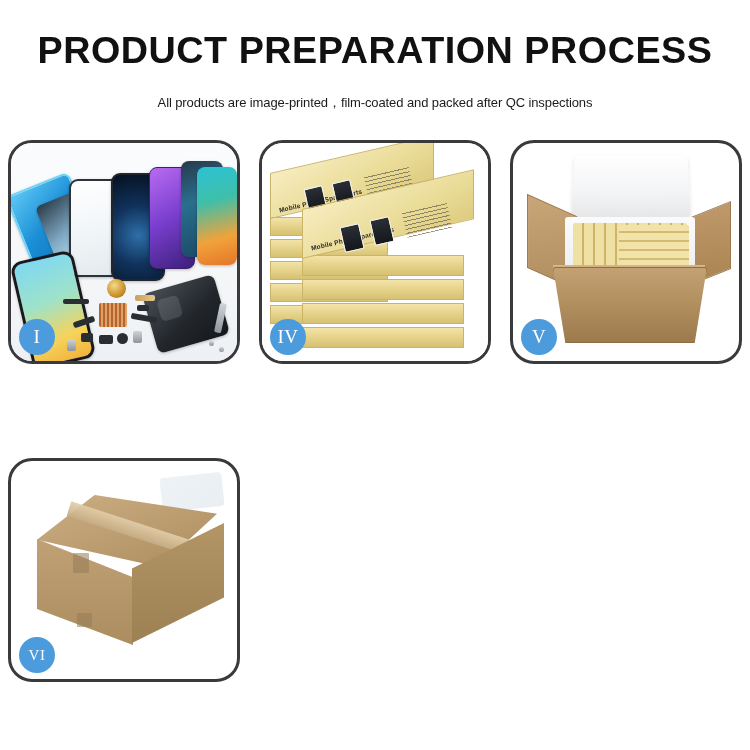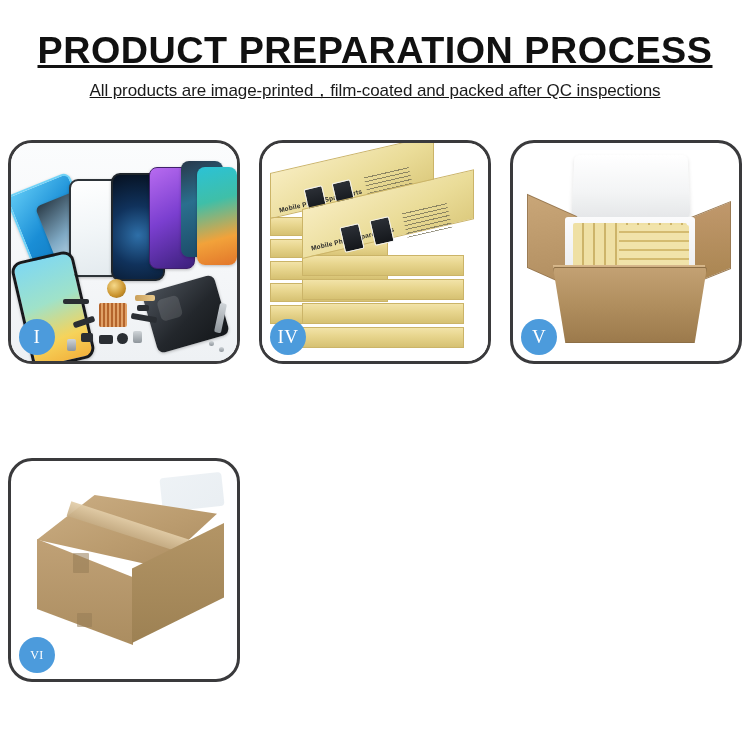--- a/index.html
+++ b/index.html
@@ -22,35 +22,34 @@
     background: #ffffff;
   }
 
   
   .header {
     position: absolute;
     left: 0;
     top: 30px;
     width: 750px;
     text-align: center;
-    text-decoration: underline;
   }
   .title {
     font-family: "Liberation Sans Narrow", "Liberation Sans", sans-serif;
     font-size: 37px;
     font-weight: 700;
     letter-spacing: 0.5px;
     line-height: 42px;
     color: #111111;
     transform: scaleX(1.02);
     white-space: nowrap;
   }
   .subtitle {
-    margin-top: 8px;
-    font-size: 17px;
+    margin-top: 20px;
+    font-size: 13px;
     font-weight: 500;
     letter-spacing: -0.1px;
     line-height: 22px;
     color: #1b1b1b;
     white-space: nowrap;
   }
 
   
   .grid {
     position: absolute;
@@ -90,21 +89,21 @@
     border-radius: 50%;
     background: #4c9bdc;
     color: #ffffff;
     font-family: "Liberation Serif", serif;
     font-size: 19px;
     line-height: 36px;
     text-align: center;
     letter-spacing: 0.5px;
     z-index: 5;
   }
-  .badge.wide { font-size: 12px; }
+  .badge.wide { font-size: 15px; }
 
   
   .scene { position: absolute; inset: 0; }
   .p1-bg {
     position: absolute; inset: 0;
     background:
       linear-gradient(180deg, #fbfcfd 0%, #f4f6f8 62%, #eef1f4 100%);
   }
   .ph {
     position: absolute;

